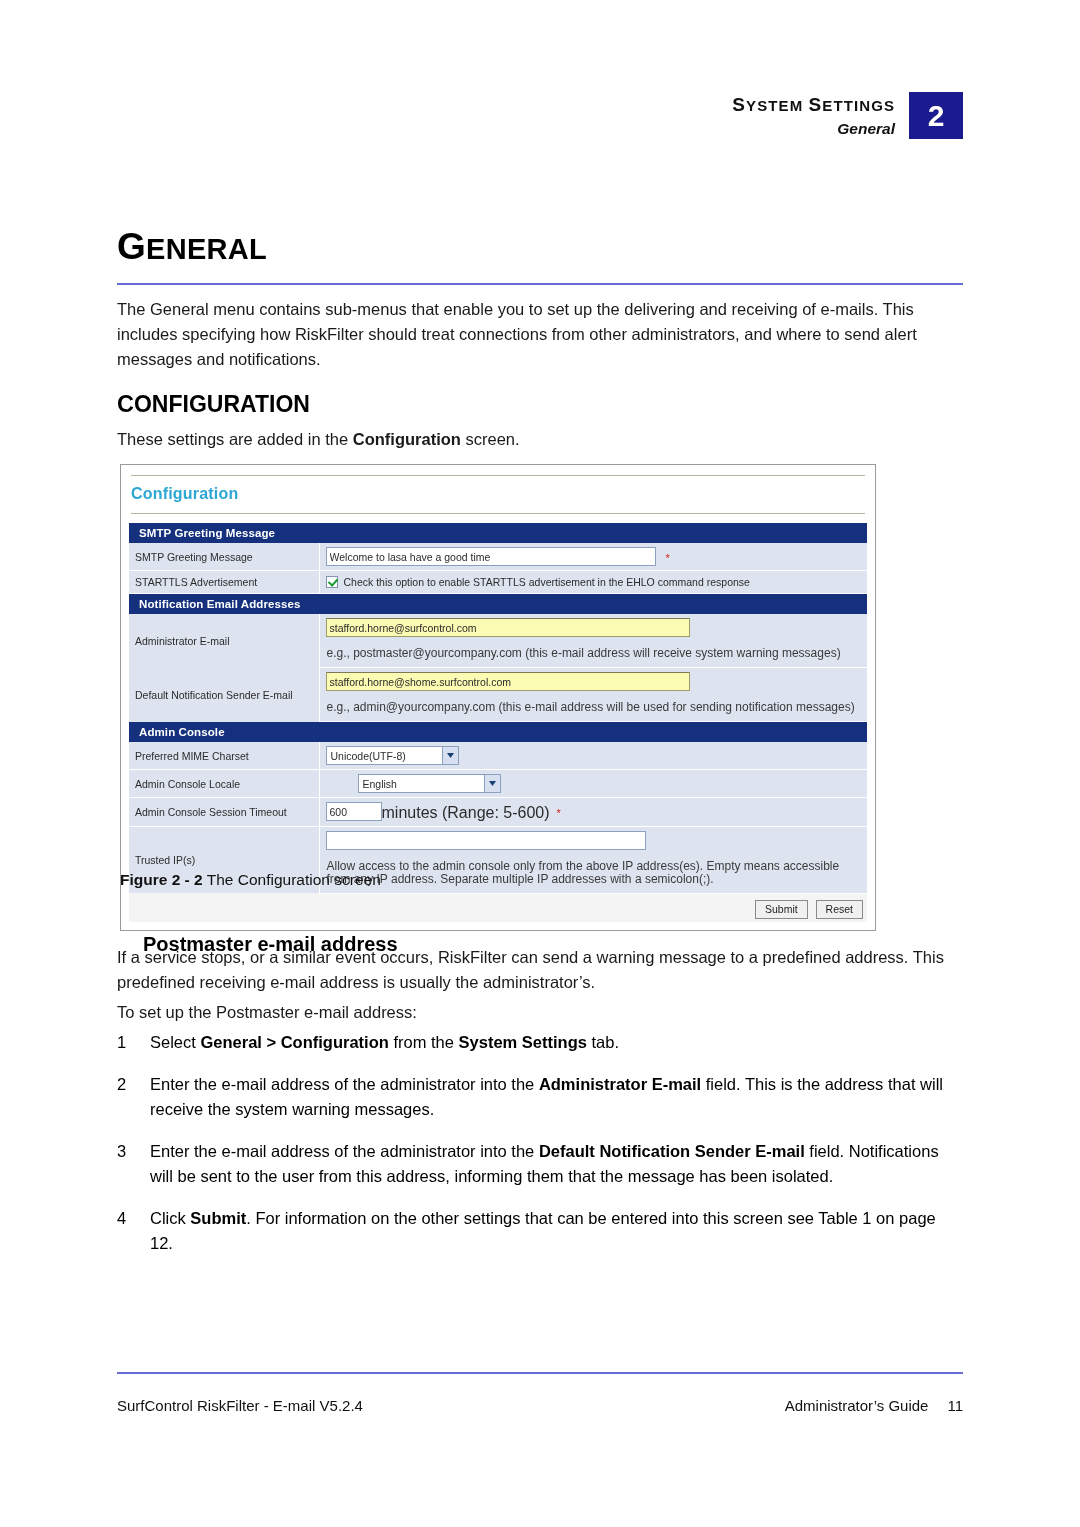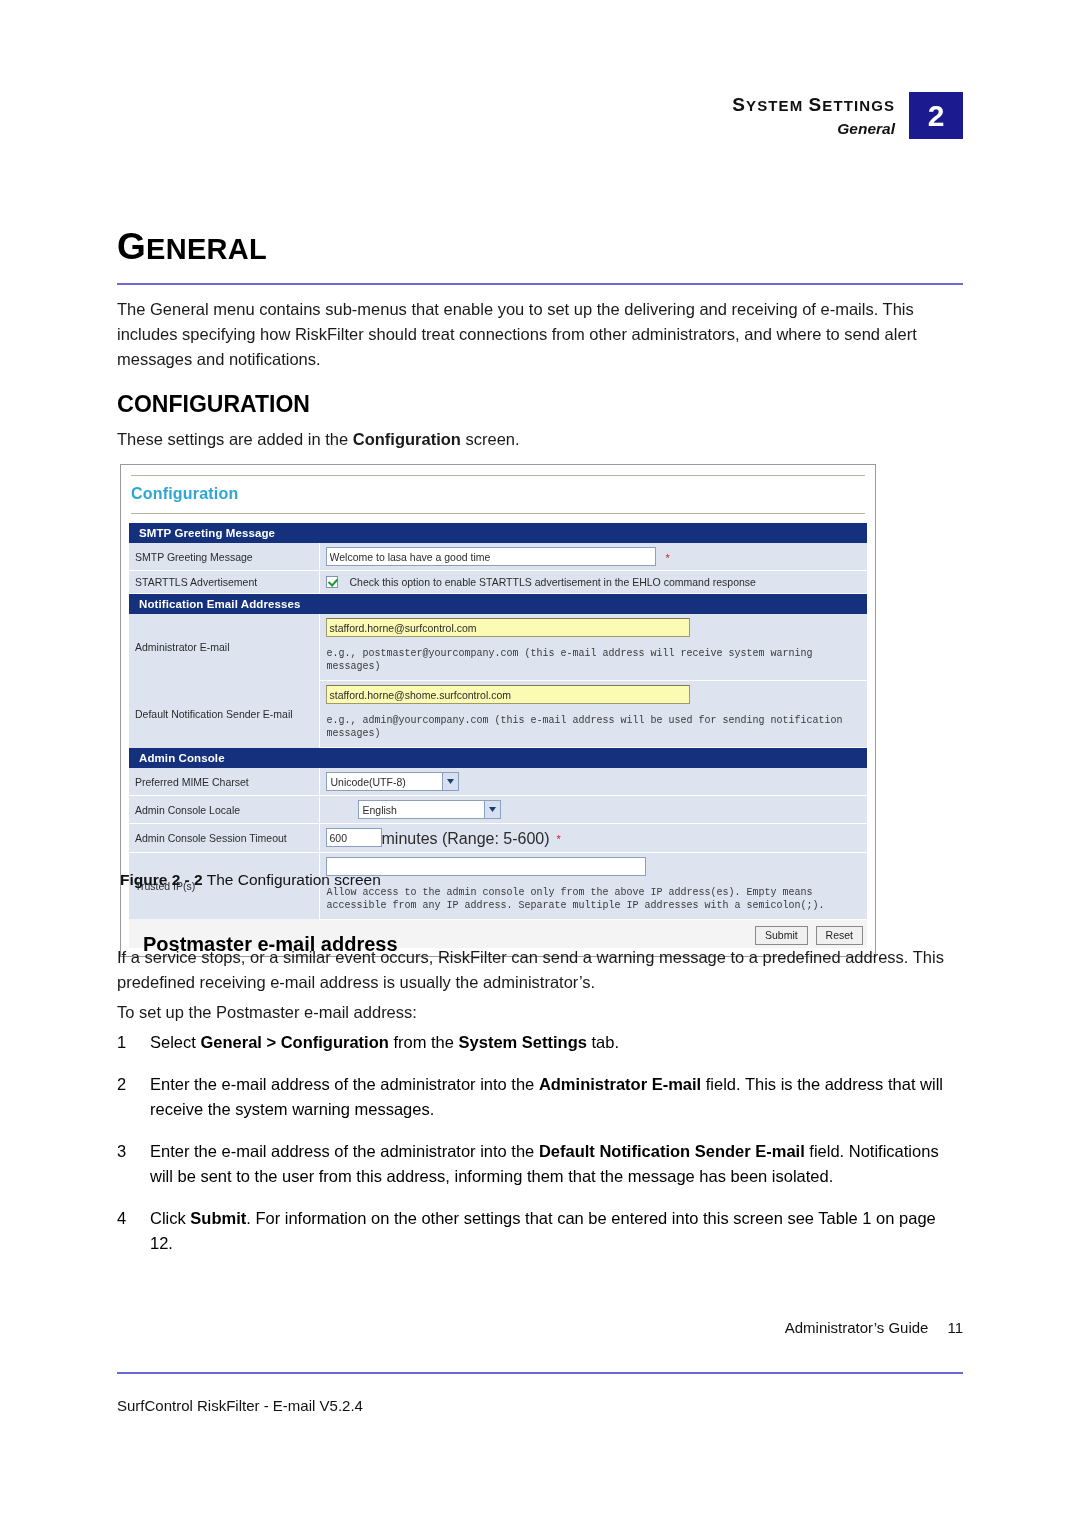--- a/index.html
+++ b/index.html
@@ -222,30 +222,29 @@
   input.txt.small { width: 56px; }
   input.txt.ip { width: 320px; }
 
   .req-star {
     color: #d32020;
     font-size: 11px;
     margin-left: 7px;
     vertical-align: middle;
   }
   .hint {
-    font-size: 10px;
+    font-size: 12px;
     color: #3a3a3a;
     padding: 2px 0 3px 1px;
     line-height: 13px;
-    font-family: Liberation Mono, monospace;
   }
   .chk-row {
     display: flex;
     align-items: center;
-    gap: 12px;
+    gap: 6px;
   }
   .chkbox {
     width: 12px;
     height: 12px;
     background: #ffffff;
     border: 1px solid #7f93b2;
     position: relative;
     flex: 0 0 auto;
     box-sizing: border-box;
   }
@@ -370,21 +369,21 @@
   }
   .footer-left {
     position: absolute;
     top: 1397px;
     left: 117px;
     font-size: 15px;
     color: #111;
   }
   .footer-right {
     position: absolute;
-    top: 1319px;
+    top: 1397px;
     right: 117px;
     font-size: 15px;
     color: #111;
     display: flex;
     gap: 19px;
   }
 </style>
 </head>
 <body>
 

